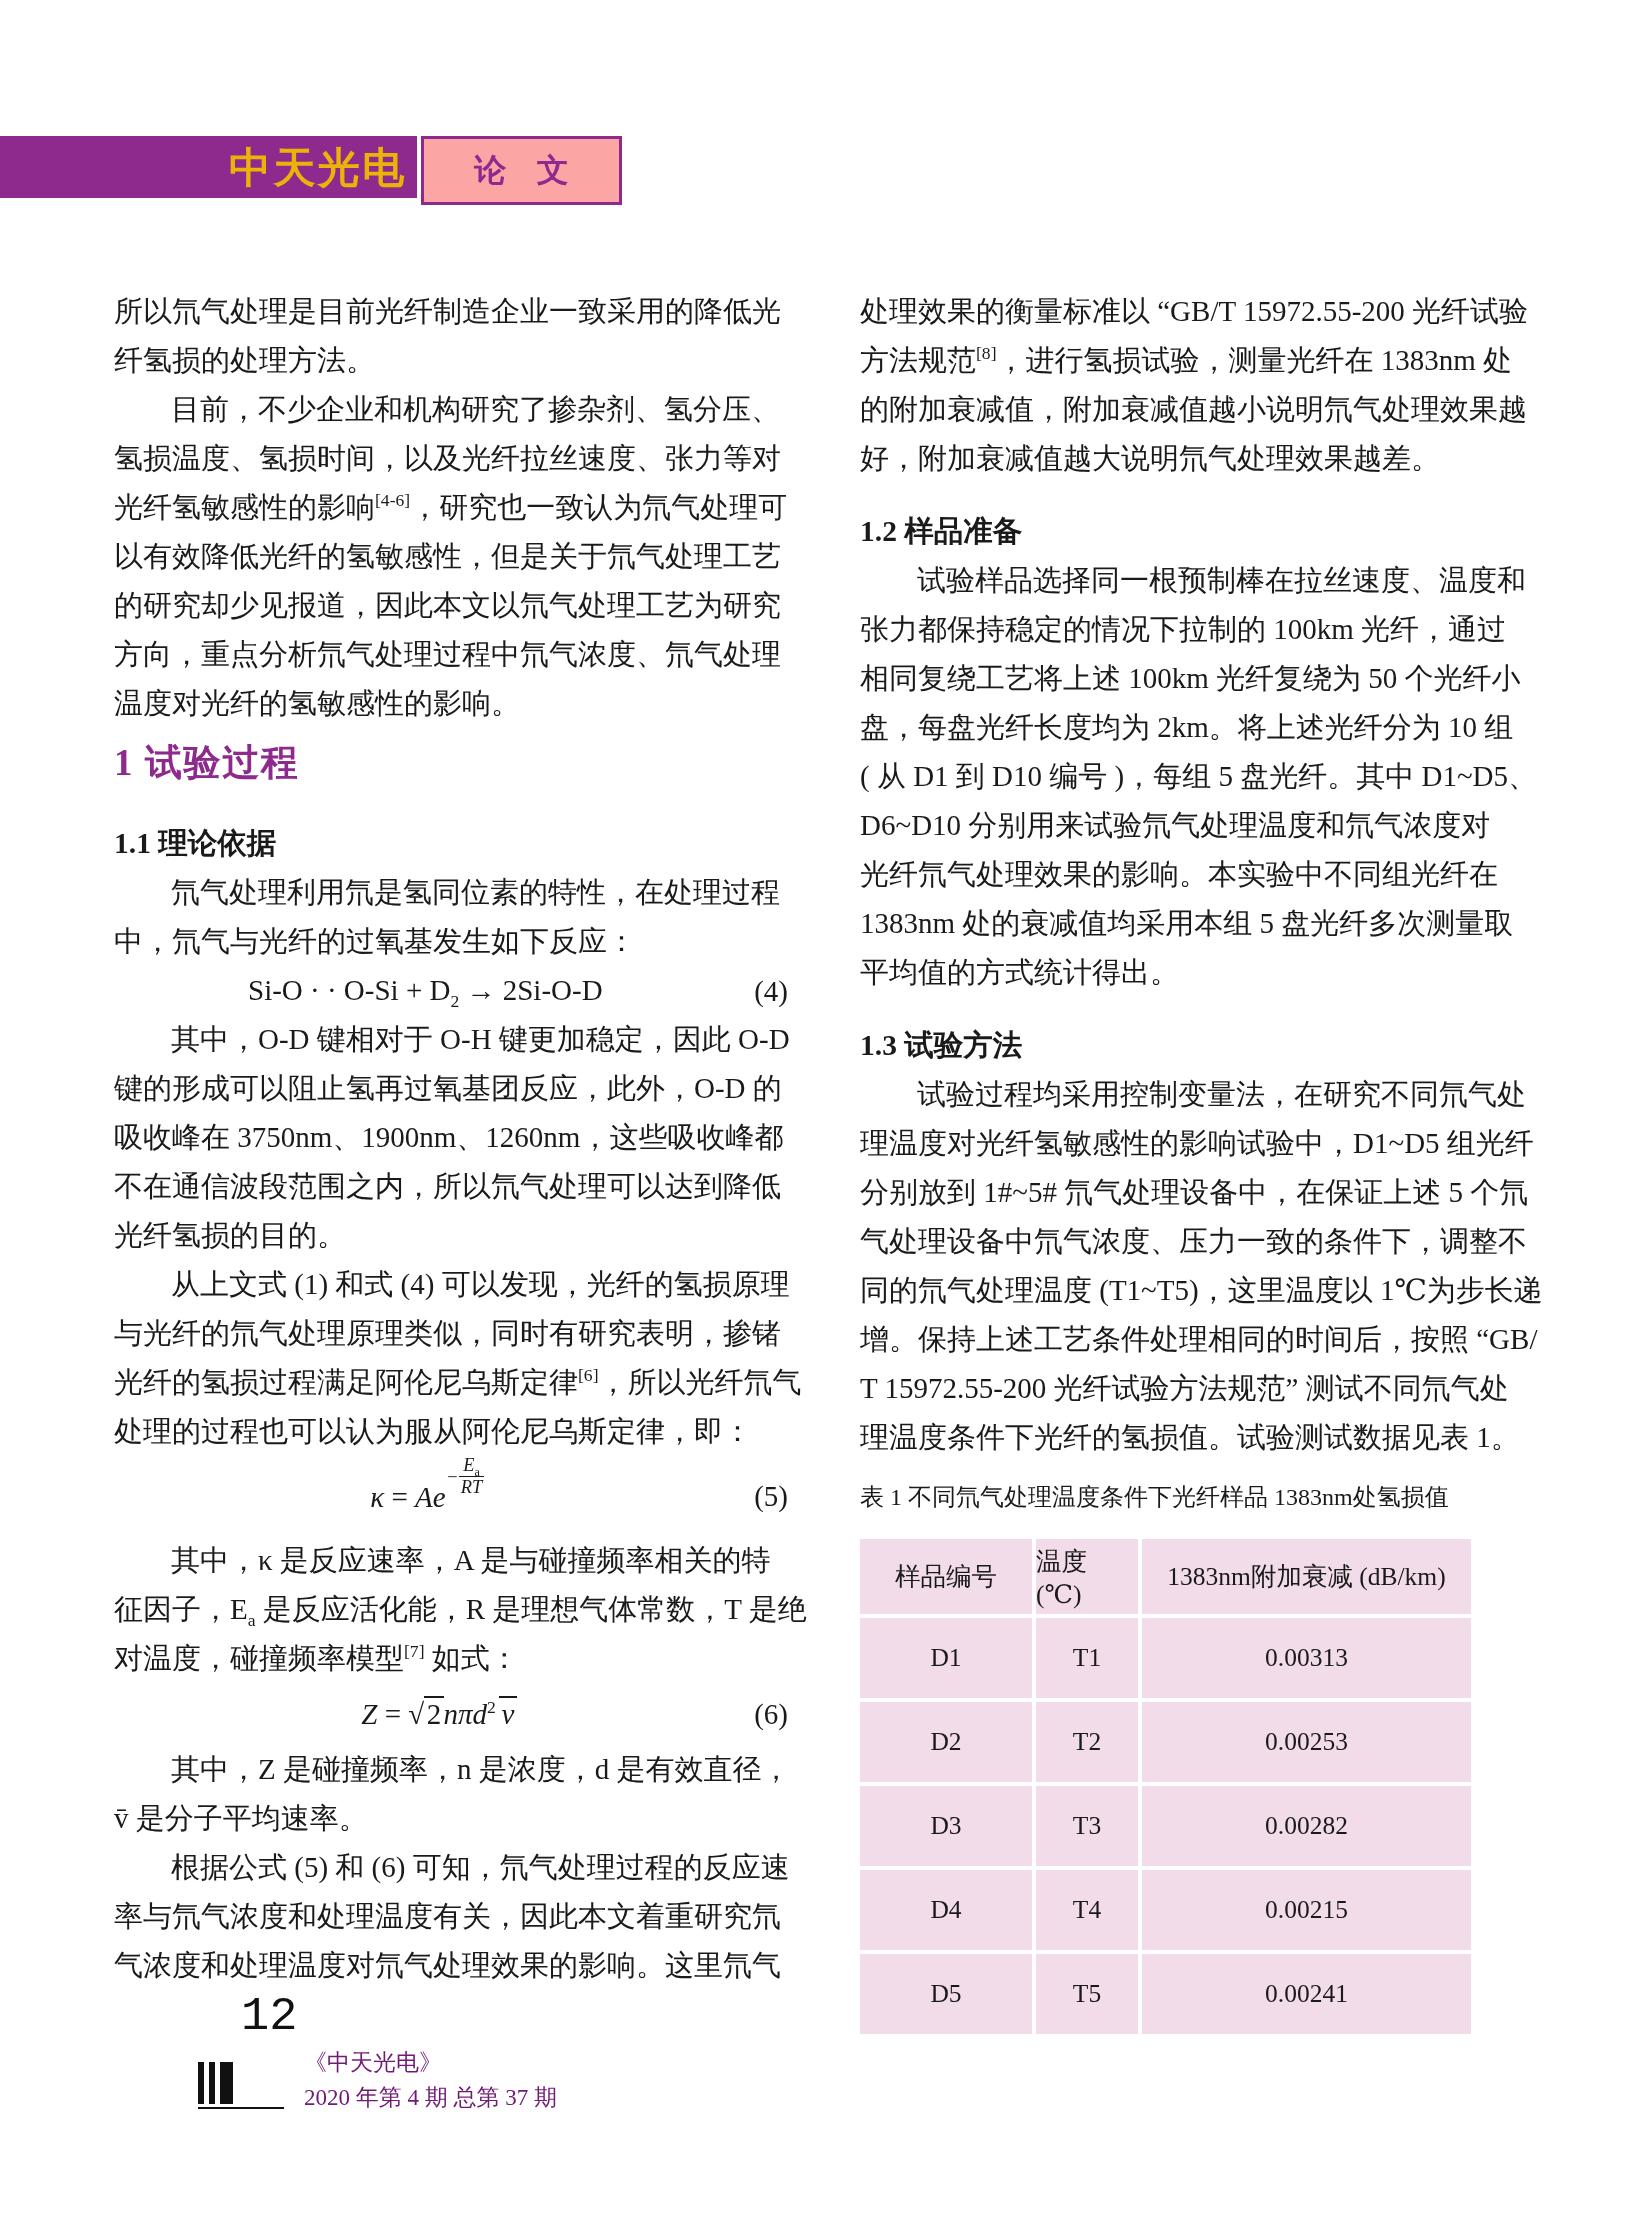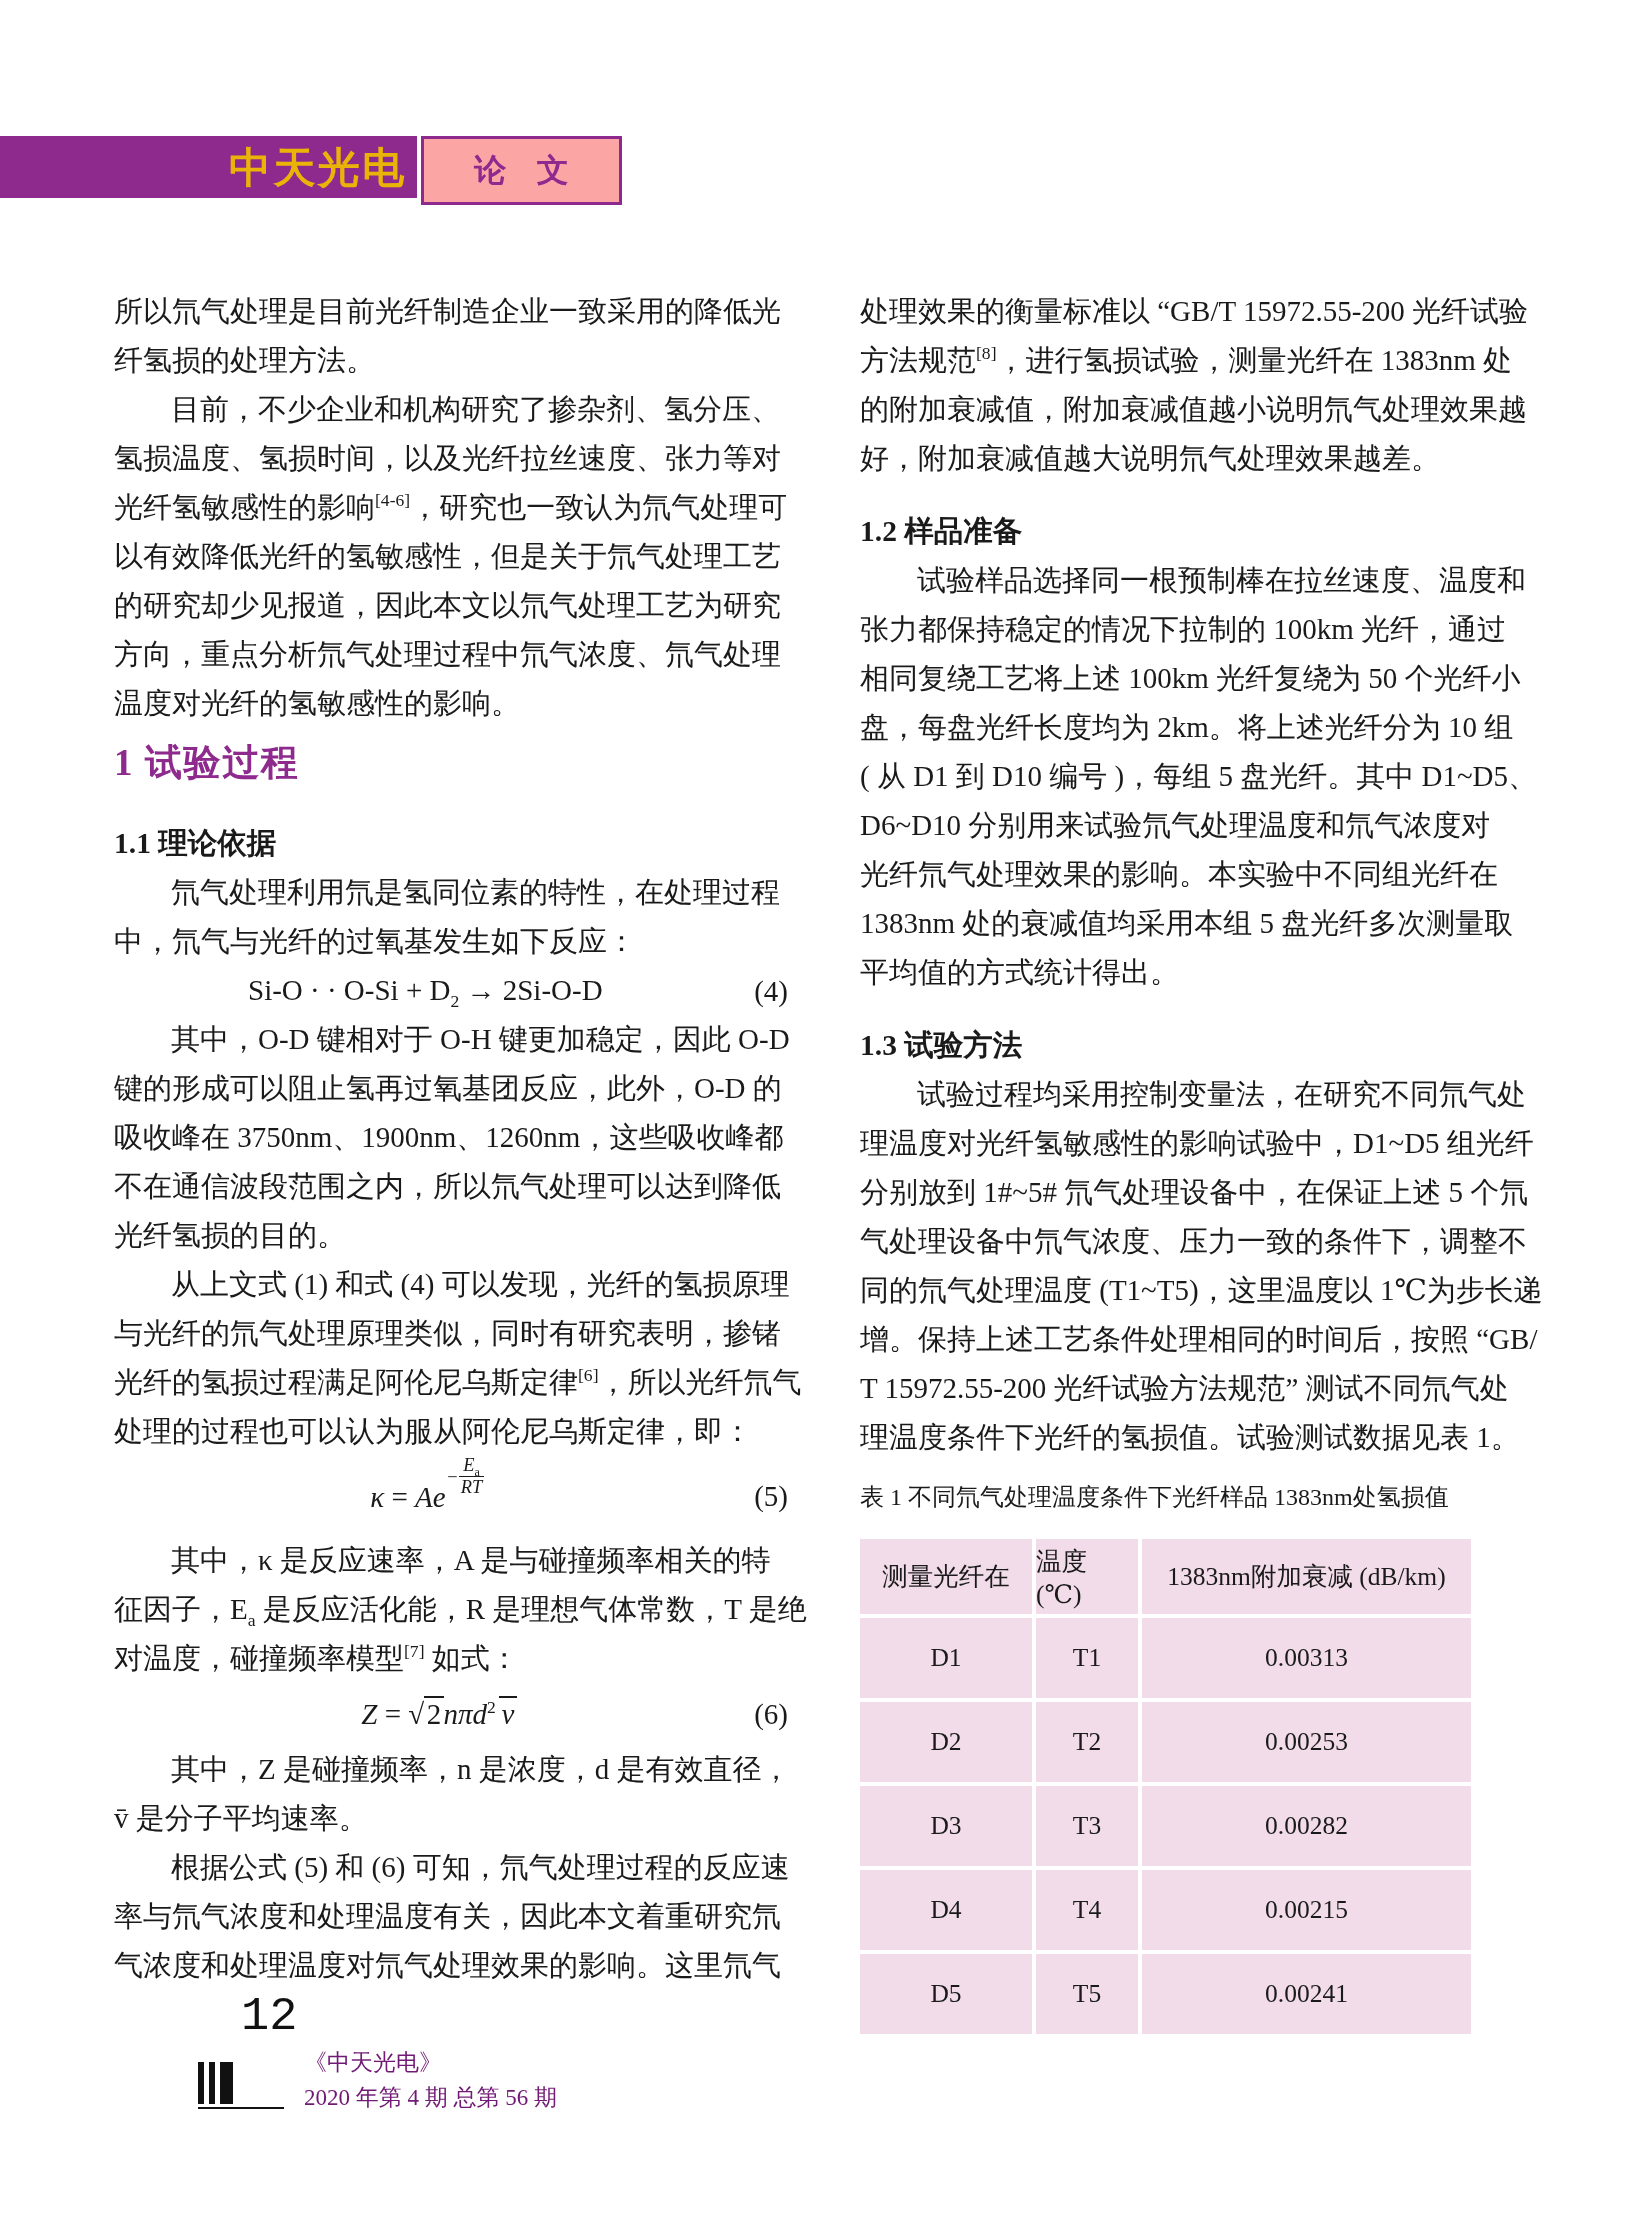--- a/index.html
+++ b/index.html
@@ -156,21 +156,21 @@
     <div class="line">理温度对光纤氢敏感性的影响试验中，D1~D5 组光纤</div>
     <div class="line">分别放到 1#~5# 氘气处理设备中，在保证上述 5 个氘</div>
     <div class="line">气处理设备中氘气浓度、压力一致的条件下，调整不</div>
     <div class="line">同的氘气处理温度 (T1~T5)，这里温度以 1℃为步长递</div>
     <div class="line">增。保持上述工艺条件处理相同的时间后，按照 “GB/</div>
     <div class="line">T 15972.55-200 光纤试验方法规范” 测试不同氘气处</div>
     <div class="line">理温度条件下光纤的氢损值。试验测试数据见表 1。</div>
     <div class="tcaption">表 1 不同氘气处理温度条件下光纤样品 1383nm处氢损值</div>
     <div class="twrap">
       <div class="ttable">
-        <div class="tcell head">测量光纤在</div>
+        <div class="tcell head">样品编号</div>
         <div class="tcell head">温度 (℃)</div>
         <div class="tcell head">1383nm附加衰减 (dB/km)</div>
         <div class="tcell data">D1</div>
         <div class="tcell data">T1</div>
         <div class="tcell data">0.00313</div>
         <div class="tcell data">D2</div>
         <div class="tcell data">T2</div>
         <div class="tcell data">0.00253</div>
         <div class="tcell data">D3</div>
         <div class="tcell data">T3</div>
@@ -187,15 +187,15 @@
 
 <span class="footer-bars">
   <i class="b1"></i>
     <i class="b2"></i>
     <i class="b3"></i>
 </span>
 <span class="page-number">12</span>
 <div class="footer-rule"></div>
 <div class="journal-info">
   <div>《中天光电》</div>
-  <div>2020 年第 4 期 总第 56 期</div>
+  <div>2020 年第 4 期 总第 37 期</div>
 </div>
 
 
 </body></html>

